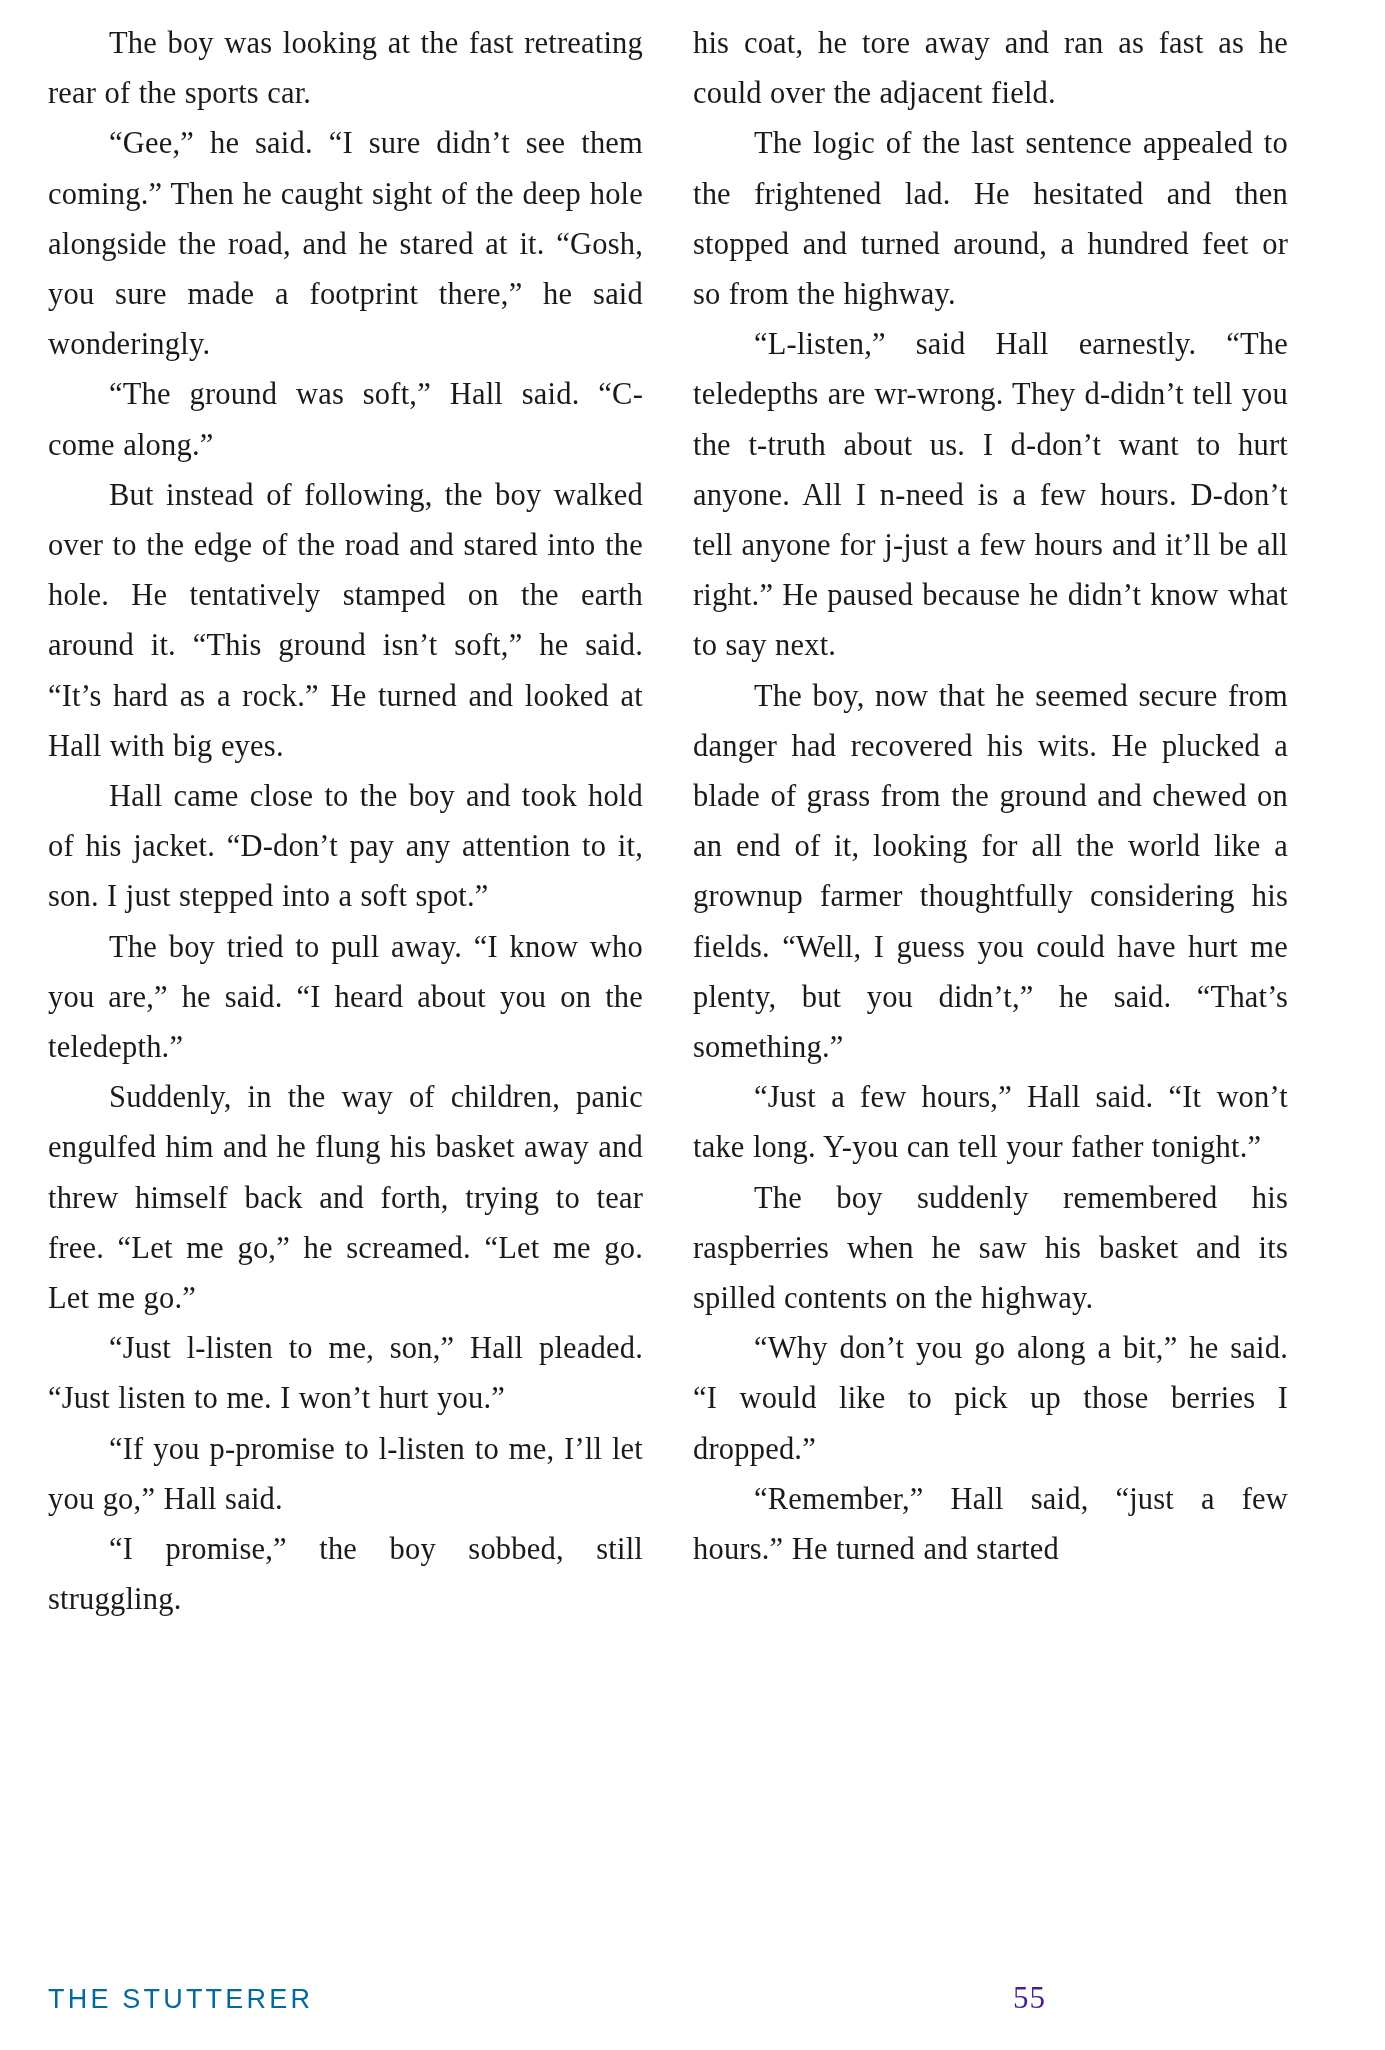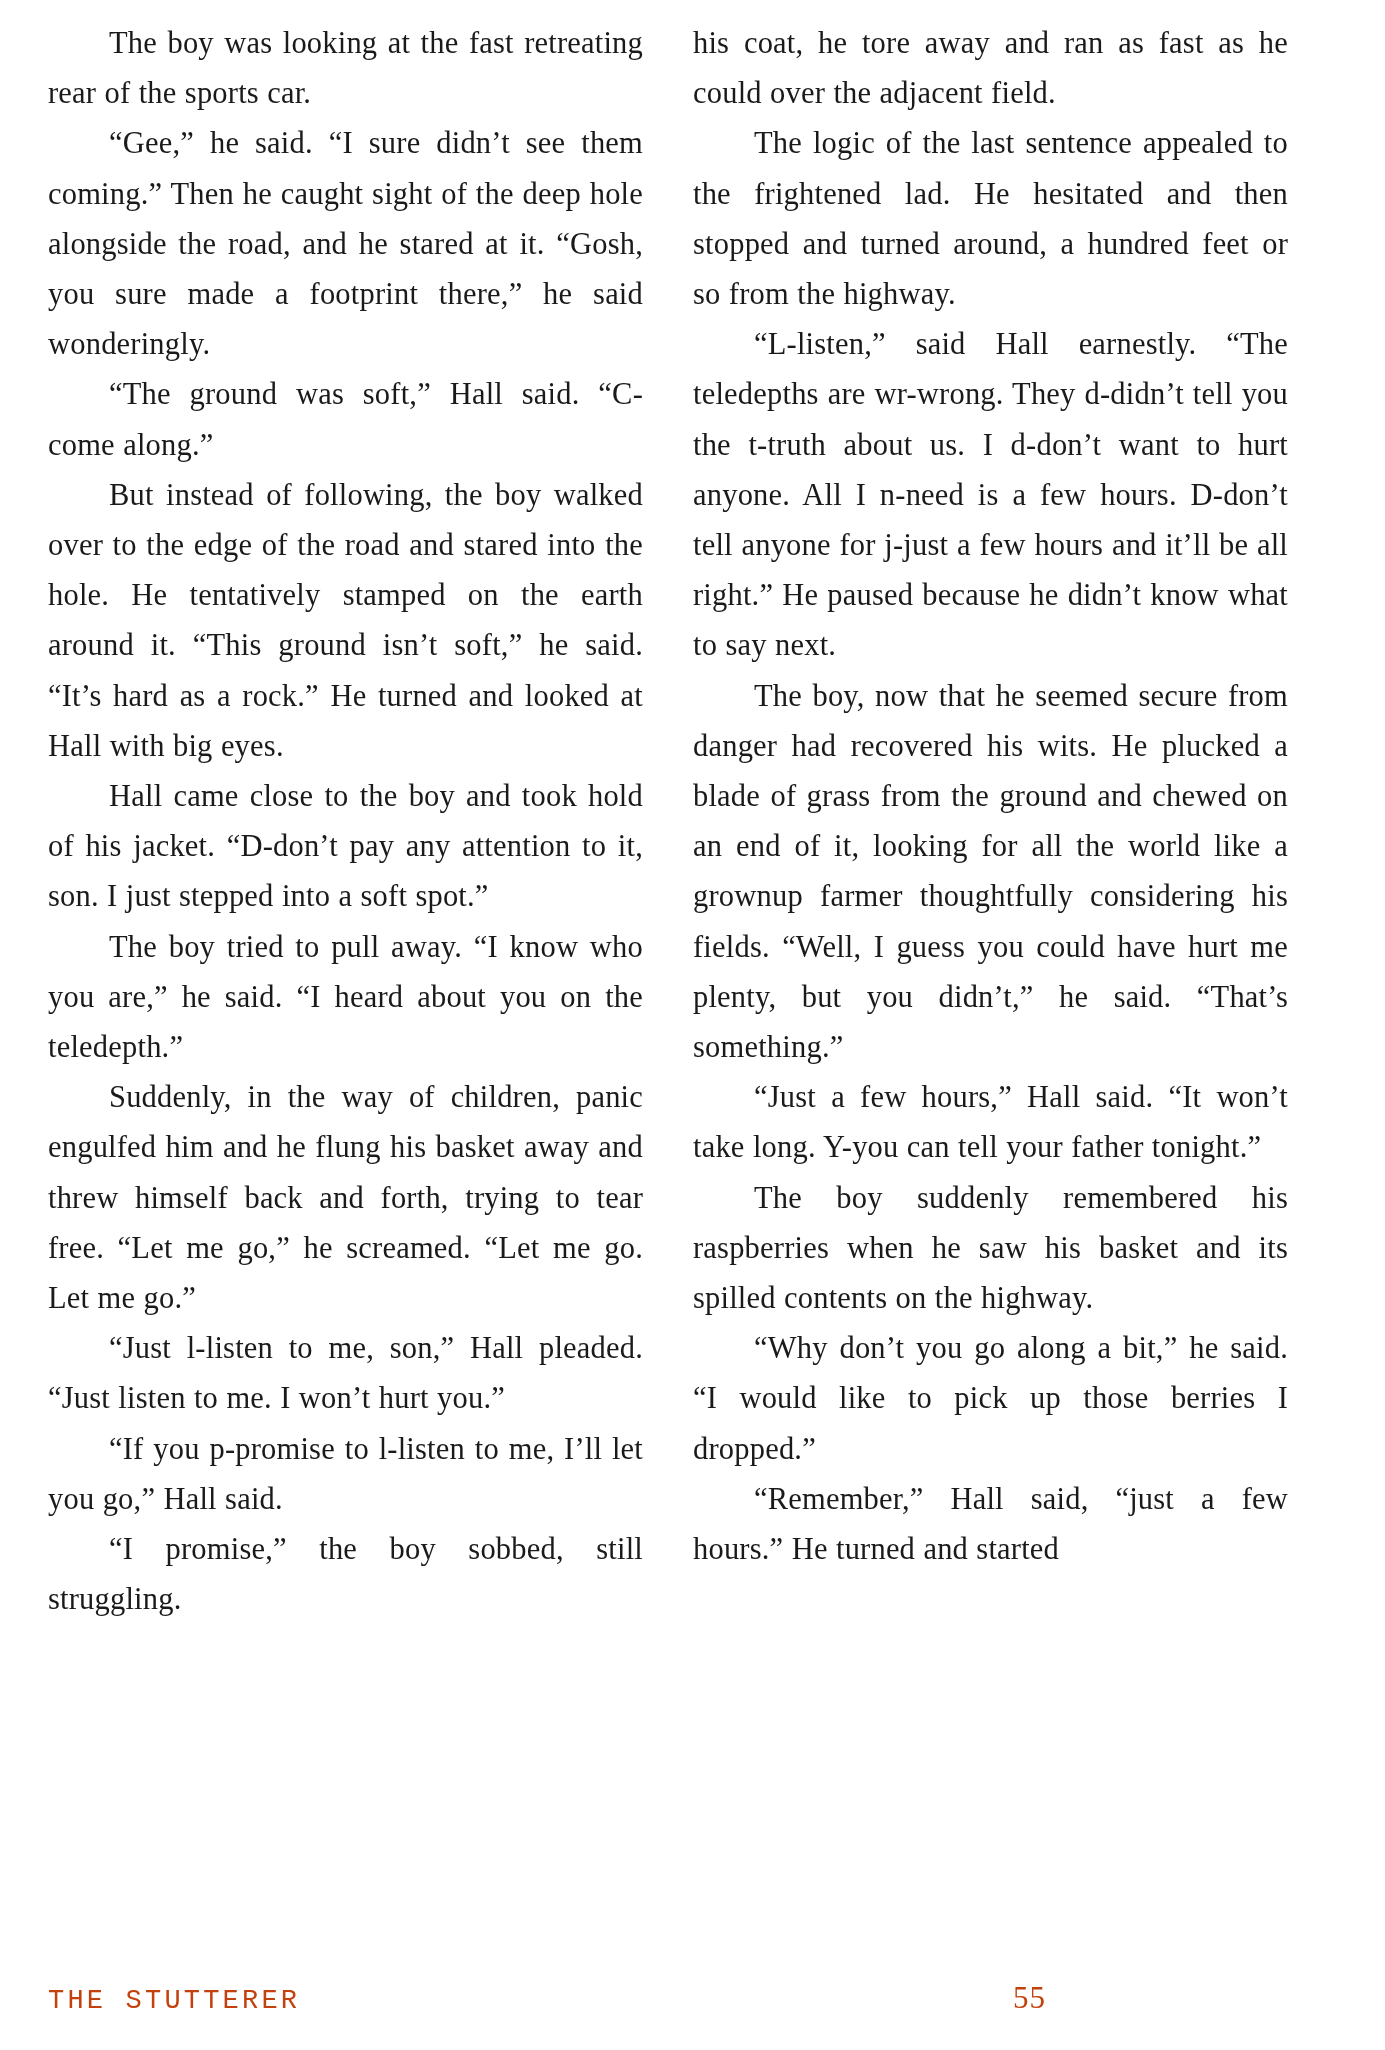--- a/index.html
+++ b/index.html
@@ -51,27 +51,27 @@
     left: 48px;
     right: 48px;
     bottom: 34px;
     display: flex;
     justify-content: space-between;
     align-items: baseline;
   }
   .running-head {
     font-size: 27px;
     letter-spacing: 3.2px;
-    font-family: Liberation Mono, monospace;
-    color: #c2410c;
+    font-family: Liberation Sans, sans-serif;
+    color: #0369a1;
   }
   .page-number {
     font-size: 31px;
     letter-spacing: 1px;
-    color: #c2410c;
+    color: #4c1d95;
   }
 </style>
 </head>
 <body>
 
 <div class="page">
   <div class="columns">
     <div class="col">
       <p>The boy was looking at the fast retreating rear of the sports car.</p>
       <p>“Gee,” he said. “I sure didn’t see them coming.” Then he caught sight of the deep hole alongside the road, and he stared at it. “Gosh, you sure made a footprint there,” he said wonderingly.</p>

